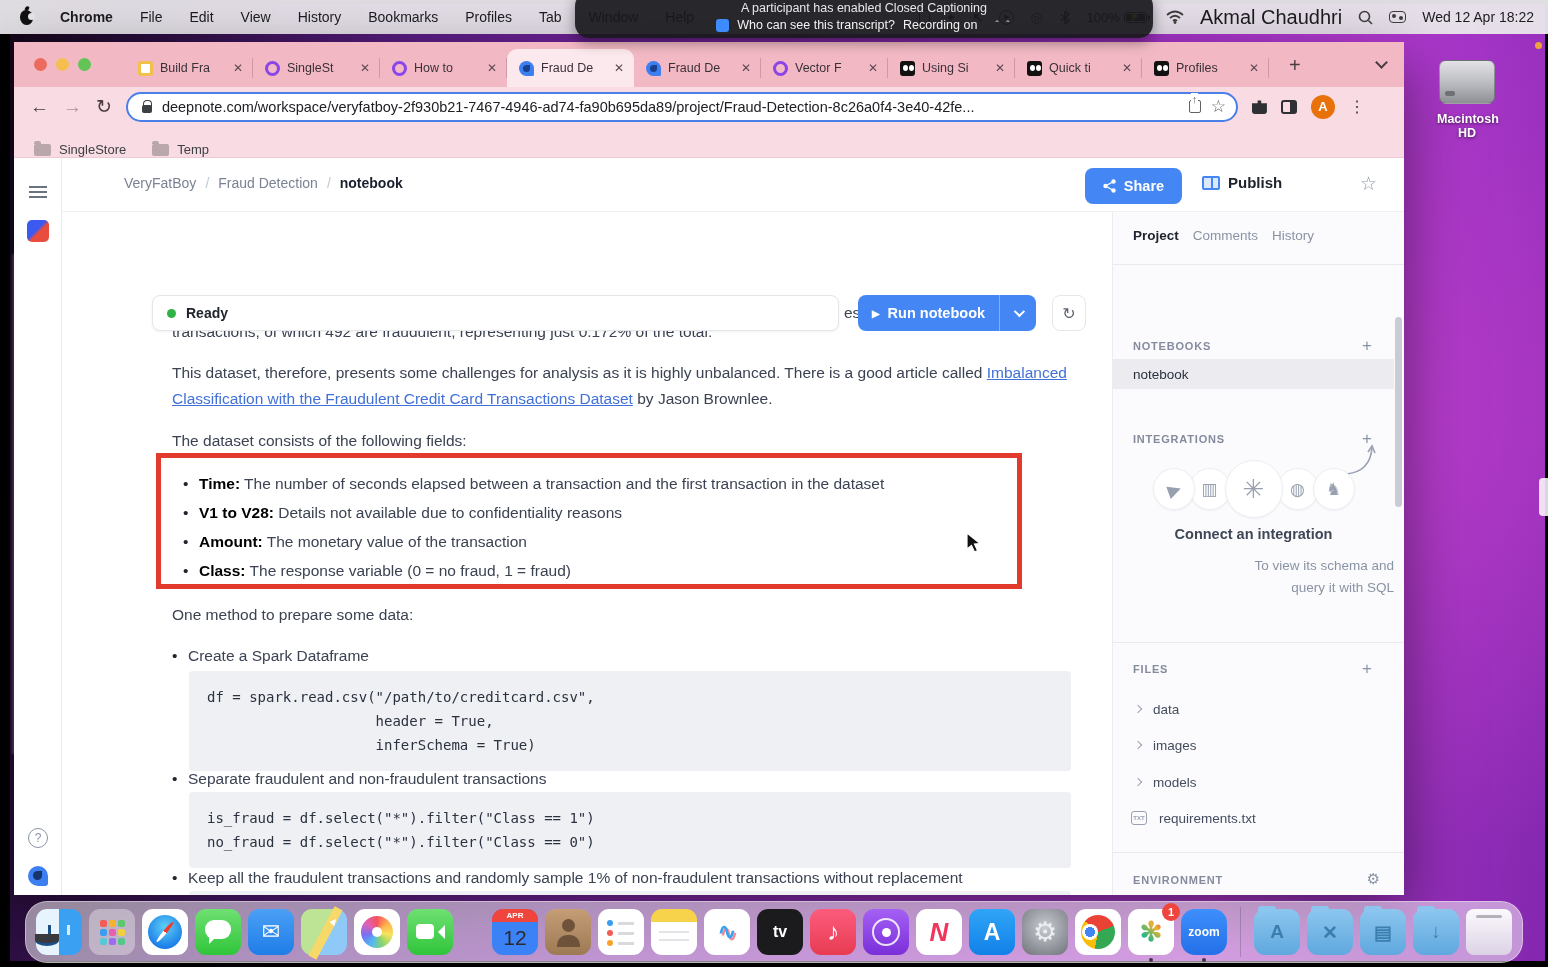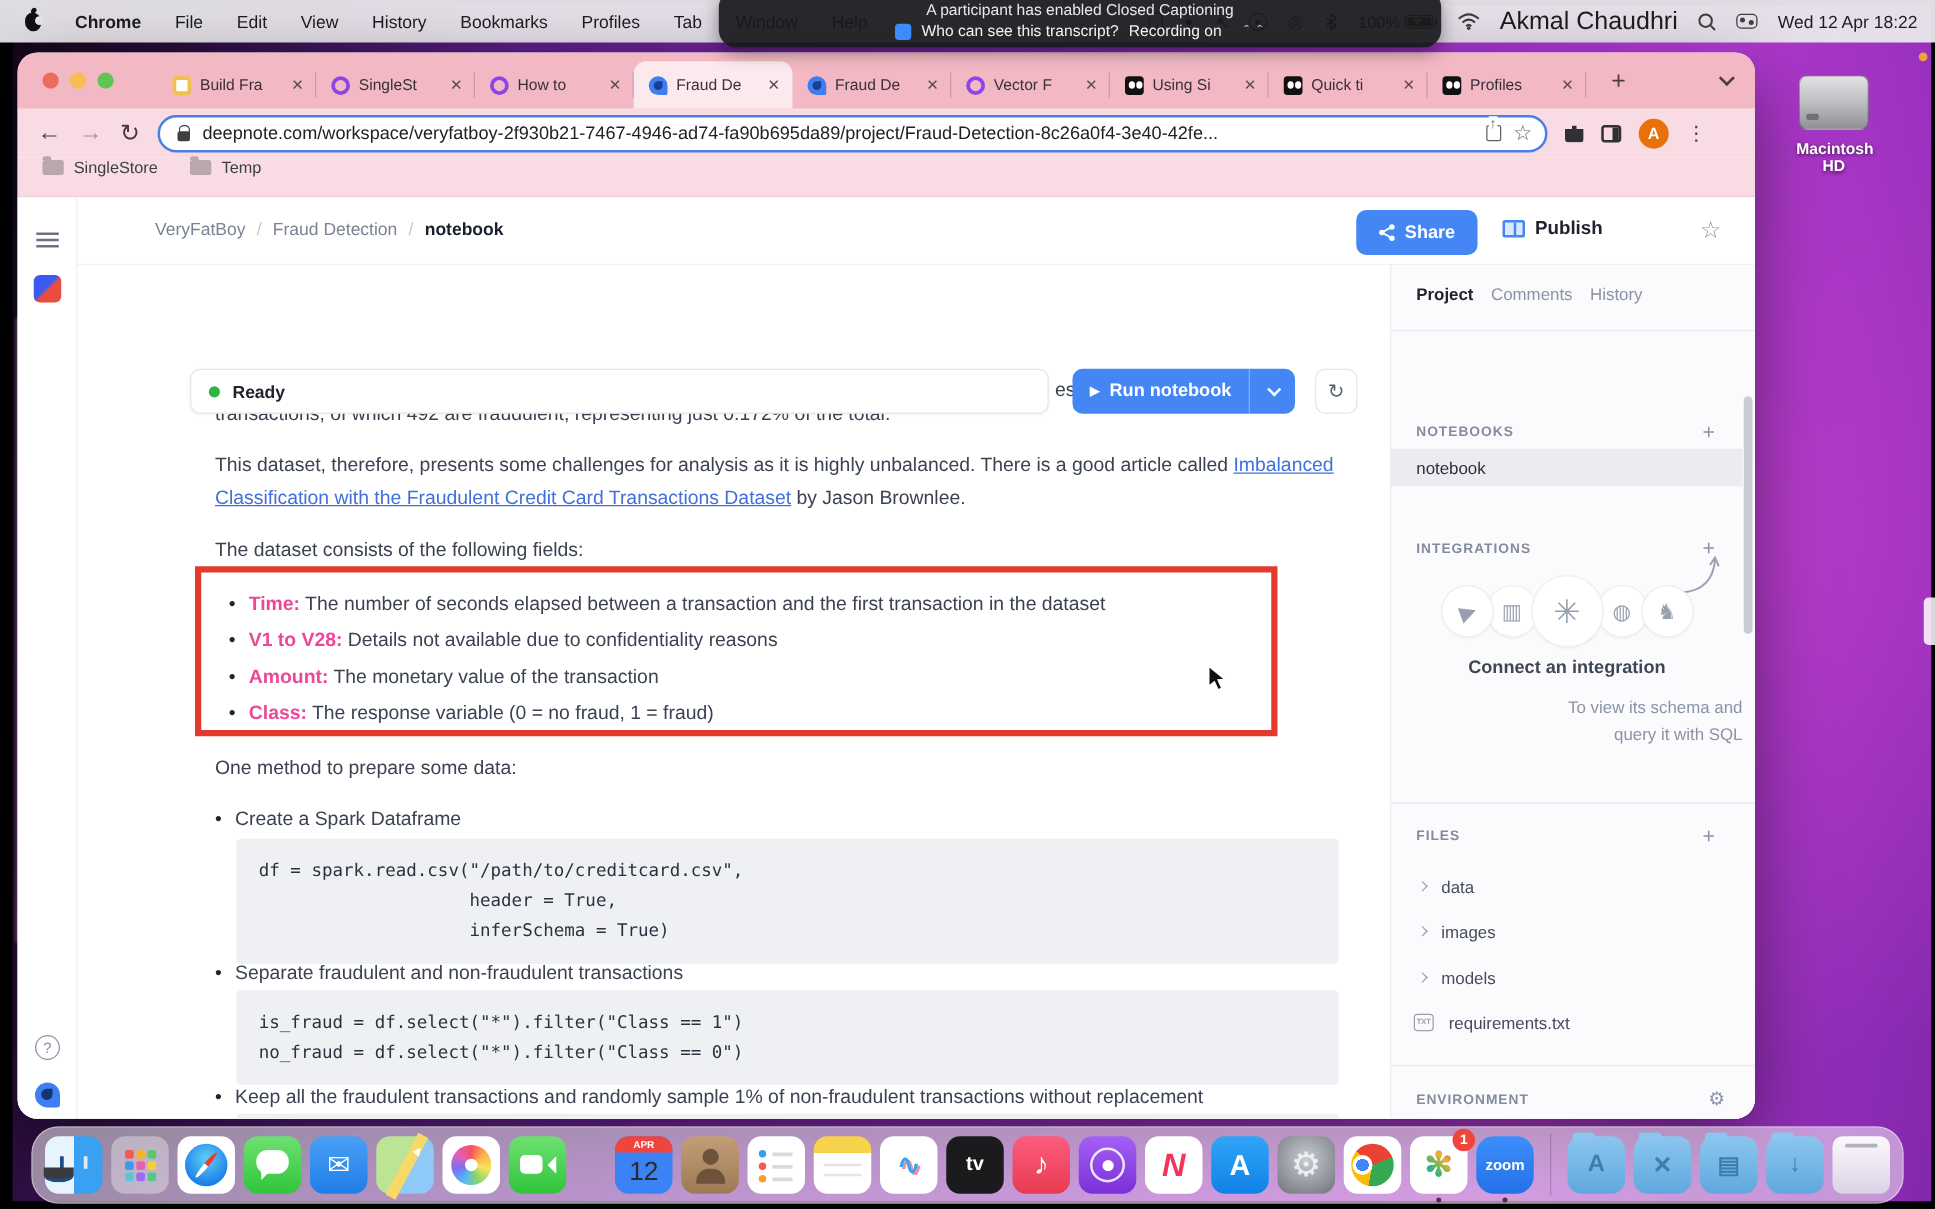--- a/index.html
+++ b/index.html
@@ -51,21 +51,21 @@
     background:rgba(24,24,27,.92); border-radius:14px; color:#f2f2f4;
     display:flex; flex-direction:column; justify-content:flex-end; padding:4px 16px 6px;
     box-shadow:0 4px 14px rgba(0,0,0,.4); z-index:50; }
   .cc-line1 { font-size:12.5px; text-align:center; opacity:.95; }
   .cc-line2 { display:flex; align-items:center; gap:8px; font-size:12.5px; margin-top:3px; justify-content:center; }
   .cc-blue { width:13px; height:13px; border-radius:3px; background:#3d8bfd; display:inline-block; }
   .cc-chevrons { letter-spacing:2px; font-size:11px; opacity:.8; margin-left:10px; }
 
   
   .window { position:absolute; left:14px; top:42px; width:1390px; height:853px;
-    border-radius:16px; overflow:hidden; box-shadow:0 22px 60px rgba(0,0,0,.5);
+    border-radius:0; overflow:hidden; box-shadow:0 22px 60px rgba(0,0,0,.5);
     background:#fff; }
   .tabstrip { position:absolute; left:0; top:0; right:0; height:45px; background:#f2b9c4;
     display:flex; align-items:flex-end; }
   .lights { position:absolute; left:20px; top:16px; display:flex; gap:9px; }
   .light { width:13px; height:13px; border-radius:50%; }
   .l-red{ background:#ec6a5e; } .l-yel{ background:#f5bf4f; } .l-grn{ background:#61c454; }
   .tabs { position:absolute; left:112px; top:7px; display:flex; height:38px; align-items:stretch; }
   .tab { position:relative; width:127px; display:flex; align-items:center; gap:7px; padding:0 8px 0 12px;
     font-size:12.5px; color:#3a3038; border-radius:10px 10px 0 0; }
   .tab .title { flex:1; white-space:nowrap; overflow:hidden; }
@@ -100,21 +100,21 @@
   .ext-ic { width:15px; height:15px; position:relative; }
   .ext-ic::before { content:""; position:absolute; inset:0; background:#2f3034; border-radius:3px;
     clip-path:polygon(0 28%, 38% 28%, 38% 10%, 62% 10%, 62% 28%, 100% 28%, 100% 62%, 82% 62%, 82% 38%, 100% 38%, 100% 100%, 0 100%); }
   .panel-ic { width:16px; height:14px; border:2px solid #2f3034; border-radius:3px; position:relative; }
   .panel-ic::before { content:""; position:absolute; right:0; top:0; bottom:0; width:5px; background:#2f3034; }
   .avatar { width:24px; height:24px; border-radius:50%; background:#e8710a; color:#fff; font-size:13px;
     font-weight:700; display:flex; align-items:center; justify-content:center; }
   .kebab { font-size:16px; color:#3c4043; }
 
   .bookmarks { position:absolute; left:0; top:84px; right:0; height:32px; background:#f9dce3;
-    display:flex; align-items:flex-start; gap:26px; padding:0 20px; border-bottom:1px solid #eccbd4; }
+    display:flex; align-items:flex-end; gap:26px; padding:0 20px; border-bottom:1px solid #eccbd4; }
   .bm { display:flex; align-items:center; gap:8px; font-size:13px; color:#3c4043; }
   .folder-ic { position:relative; width:17px; height:12px; background:#b9a7ac; border-radius:2px; }
   .folder-ic::before { content:""; position:absolute; left:0; top:-3px; width:7px; height:3px; background:#b9a7ac; border-radius:2px 2px 0 0; }
 
   
   .page { position:absolute; left:0; top:116px; right:0; bottom:0; background:#fff; }
   .mini-side { position:absolute; left:0; top:0; width:48px; bottom:0; border-right:1px solid #ececf0; background:#fff; }
   .ms-toggle { position:absolute; left:15px; top:28px; width:18px; height:12px;
     border-top:2px solid #6b7280; border-bottom:2px solid #6b7280; }
   .ms-toggle::before { content:""; position:absolute; left:0; top:3px; width:18px; height:2px; background:#6b7280; }
@@ -164,21 +164,21 @@
   
   .nb { position:absolute; left:62px; top:0; width:925px; font-size:15.5px; color:#3b4252; line-height:26px; }
   .p1 { position:absolute; left:48px; top:107px; width:900px; }
   .p2 { position:absolute; left:48px; top:148px; width:905px; }
   .nb a { color:#4170d8; text-decoration:underline; }
   .p3 { position:absolute; left:48px; top:216px; }
   .redbox { position:absolute; left:32px; top:241px; width:866px; height:136px; border:5px solid #e23b2e; background:#fff; }
   .redbox ul { list-style:none; padding:13px 0 0 22px; }
   .redbox li { position:relative; padding-left:16px; height:29px; font-size:15.5px; color:#3b4252; }
   .redbox li::before { content:"•"; position:absolute; left:0; top:0; color:#20242e; }
-  .redbox b { color:#ec4899; }
+  .redbox b { color:#000000; }
   .p4 { position:absolute; left:48px; top:390px; }
   .bullet { position:absolute; left:48px; padding-left:16px; }
   .bullet::before { content:"•"; position:absolute; left:0; top:0; color:#20242e; }
   .b1 { top:431px; } .b2 { top:554px; } .b3 { top:653px; width:900px; }
   .code { position:absolute; left:65px; width:882px; background:#eef0f3; border-radius:4px;
     font-family:"DejaVu Sans Mono", monospace; font-size:14px; color:#2a313f; line-height:24px;
     padding:14px 18px; white-space:pre; }
   .c1 { top:459px; } .c2 { top:580px; } .c3 { top:679px; }
 
   

